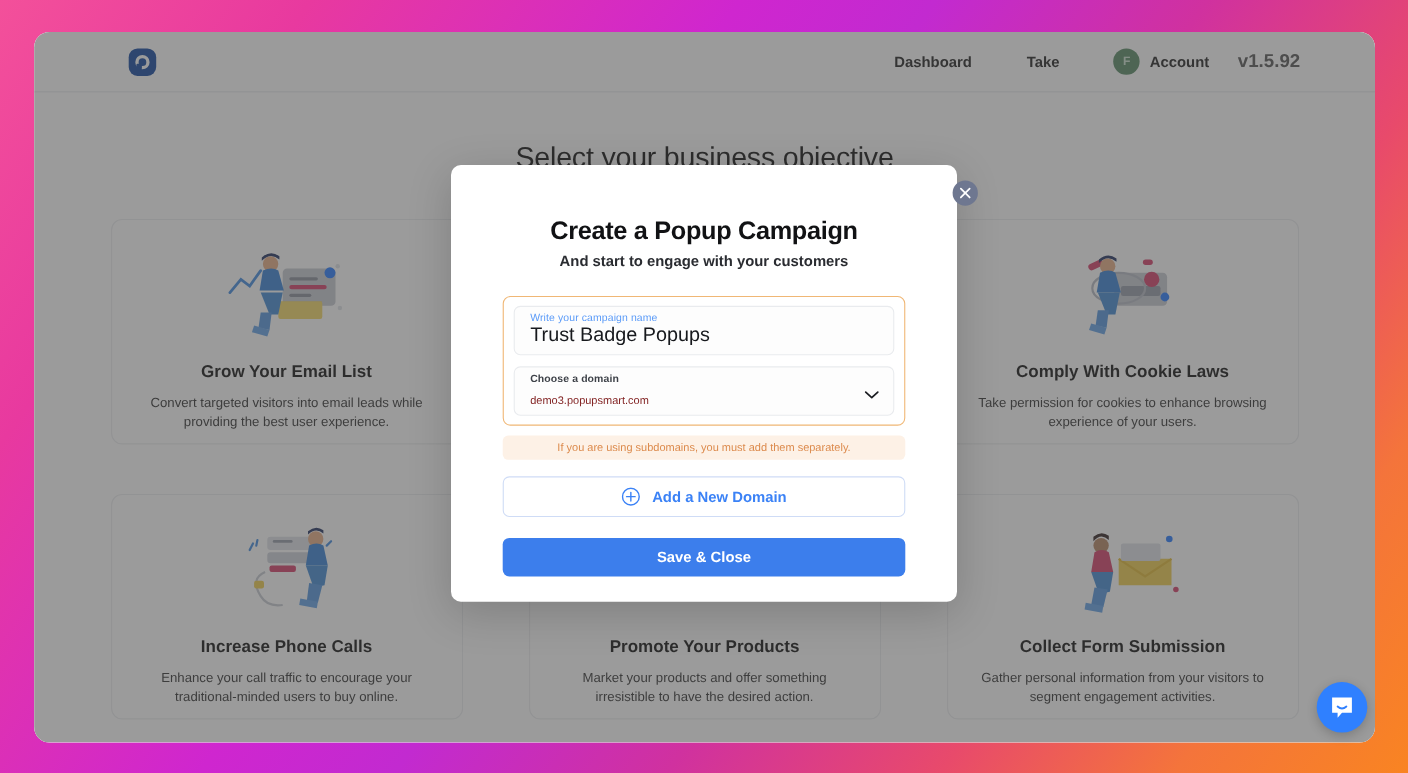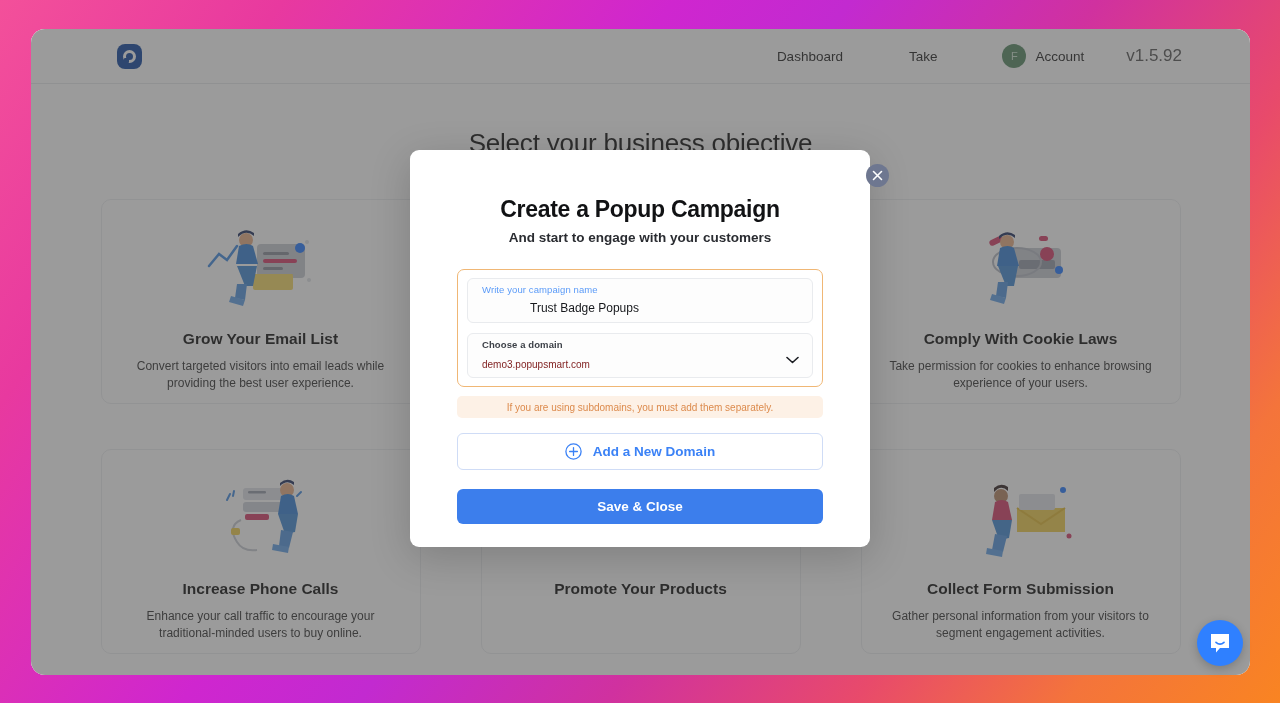--- a/index.html
+++ b/index.html
@@ -72,21 +72,22 @@
     position: absolute;
     left: -2px; bottom: -3px;
     width: 5px; height: 5px;
     background: #1d4fa3;
     border-radius: 1px;
   }
   #nav-right {
     margin-left: auto;
     display: flex;
     align-items: center;
-    gap: 16px;
+    gap: 0px;
+    font-weight: bold;
   }
   .nav-link {
     font-size: 13.5px;
     color: #2b2b2b;
     text-decoration: none;
     padding: 0 25px;
     white-space: nowrap;
   }
   #account-group {
     display: flex;
@@ -228,25 +229,24 @@
   .field-value {
     font-size: 10px;
     color: #7f1d1d;
     line-height: 1;
   }
   .field-input {
     border: none;
     outline: none;
     background: transparent;
     font-family: inherit;
-    font-size: 12px;
+    font-size: 18px;
     color: #17191d;
     width: 100%;
     padding: 0;
-    margin-left: 48px;
   }
   #domain-field { cursor: pointer; }
   #domain-caret {
     position: absolute;
     right: 13px;
     bottom: 9px;
   }
 
   #subdomain-note {
     margin-top: 9px;
@@ -415,20 +415,21 @@
         <svg class="card-illus" viewBox="0 0 120 92">
           <rect x="44" y="22" width="44" height="30" rx="4" fill="#c9ccd4"></rect>
           <rect x="50" y="30" width="24" height="3" rx="1.5" fill="#8e939e"></rect>
           <rect x="50" y="38" width="30" height="4" rx="2" fill="#d8456f"></rect>
           <circle cx="36" cy="20" r="7" fill="#e8b089"></circle>
           <path d="M30 28 q7 -4 13 0 l4 18 -20 0 z" fill="#3f87d8"></path>
           <path d="M28 46 l20 0 -4 20 -8 0 z" fill="#4a8fd6"></path>
           <circle cx="92" cy="24" r="4" fill="#2f80ff"></circle>
         </svg>
         <div class="card-title">Promote Your Products</div>
+        <div class="card-desc">Market your products and offer something irresistible to have the desired action.</div>
       </div>
 
       <div class="objective-card">
         <svg class="card-illus" viewBox="0 0 120 92">
           <path d="M56 36 L104 36 L104 60 L56 60 Z" fill="#f0cf54"></path>
           <path d="M56 36 L80 52 L104 36" fill="none" stroke="#e3bc3c" stroke-width="2"></path>
           <rect x="58" y="22" width="36" height="16" rx="2" fill="#dfe2e8"></rect>
           <circle cx="40" cy="24" r="7" fill="#b98a6a"></circle>
           <path d="M33 20 q7 -8 14 -1 l0 -4 q-7 -5 -14 1 z" fill="#3a2a2a"></path>
           <path d="M34 30 q7 -4 13 0 l4 18 -20 0 z" fill="#d8456f"></path>

